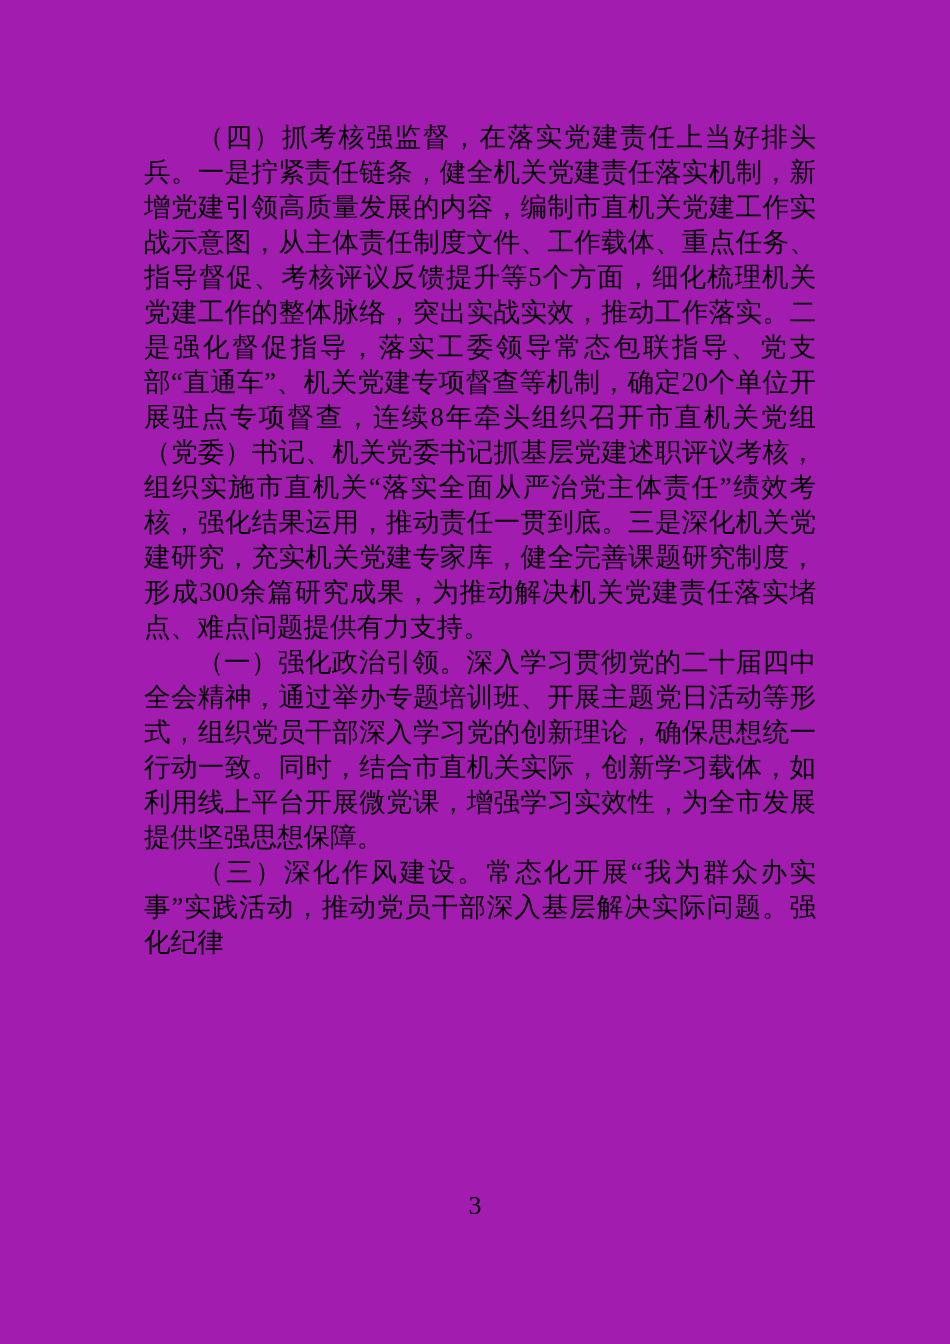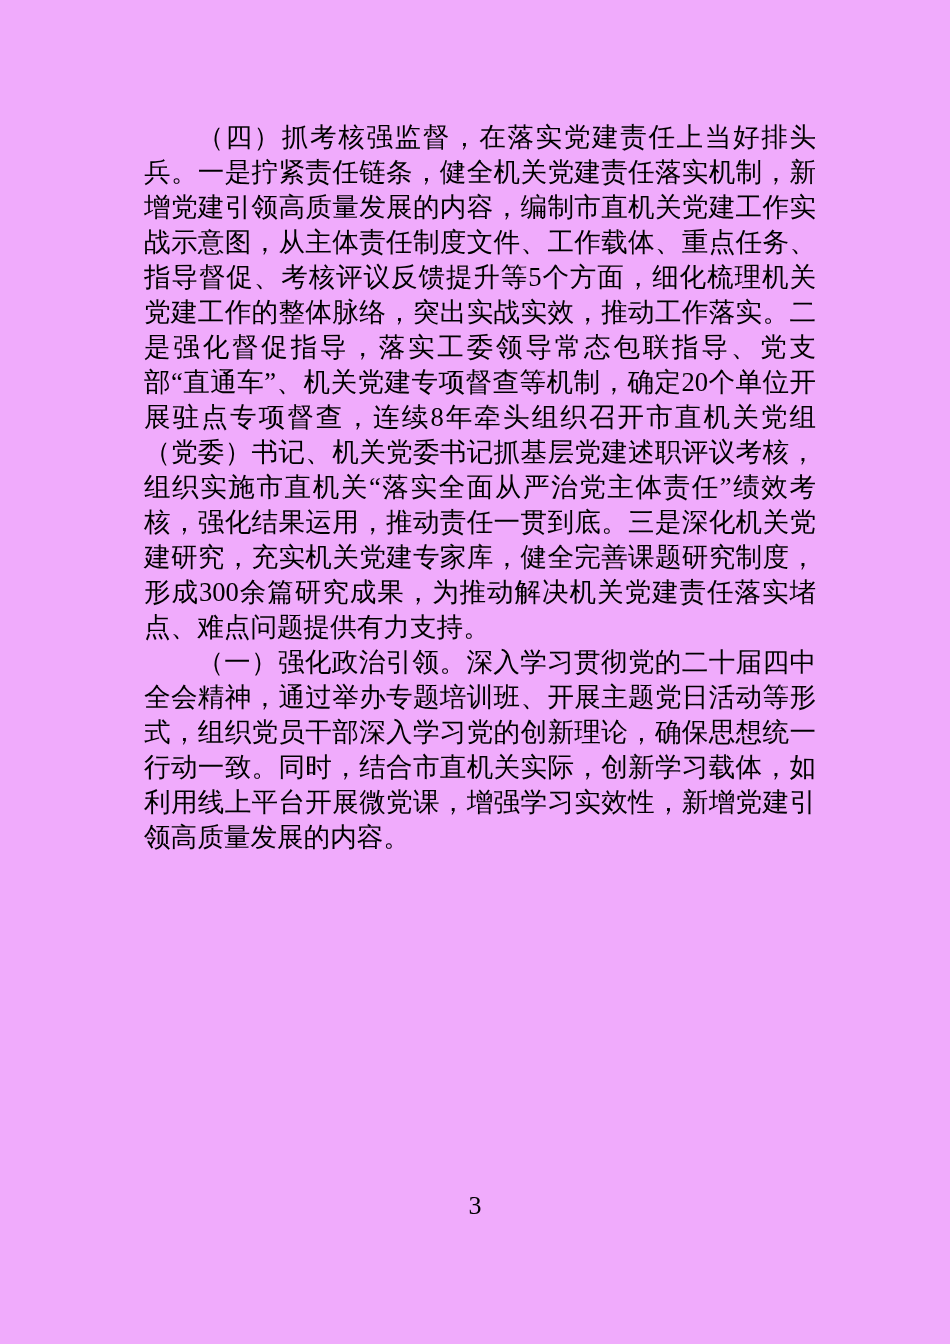--- a/index.html
+++ b/index.html
@@ -10,21 +10,21 @@
     width: 950px;
     height: 1344px;
     background: #ffffff;
     color: #000000;
     font-family: "Liberation Serif", "DejaVu Serif", serif;
   }
   .page {
     position: relative;
     width: 950px;
     height: 1344px;
-    background: #f0abfc;
+    background: #a21caf;
     overflow: hidden;
   }
   .content {
     position: absolute;
     left: 144px;
     top: 120px;
     width: 672px;
   }
   .para {
     margin: 0;
@@ -47,16 +47,17 @@
     font-size: 26px;
     line-height: 32px;
   }
 </style>
 </head>
 <body>
 
 <div class="page">
   <div class="content">
     <p class="para">（四）抓考核强监督，在落实党建责任上当好排头兵。一是拧紧责任链条，健全机关党建责任落实机制，新增党建引领高质量发展的内容，编制市直机关党建工作实战示意图，从主体责任制度文件、工作载体、重点任务、指导督促、考核评议反馈提升等5个方面，细化梳理机关党建工作的整体脉络，突出实战实效，推动工作落实。二是强化督促指导，落实工委领导常态包联指导、党支部“直通车”、机关党建专项督查等机制，确定20个单位开展驻点专项督查，连续8年牵头组织召开市直机关党组（党委）书记、机关党委书记抓基层党建述职评议考核，组织实施市直机关“落实全面从严治党主体责任”绩效考核，强化结果运用，推动责任一贯到底。三是深化机关党建研究，充实机关党建专家库，健全完善课题研究制度，形成300余篇研究成果，为推动解决机关党建责任落实堵点、难点问题提供有力支持。</p>
-    <p class="para">（一）强化政治引领。深入学习贯彻党的二十届四中全会精神，通过举办专题培训班、开展主题党日活动等形式，组织党员干部深入学习党的创新理论，确保思想统一行动一致。同时，结合市直机关实际，创新学习载体，如利用线上平台开展微党课，增强学习实效性，新增党建引领高质量发展的内容。</p>
+    <p class="para">（一）强化政治引领。深入学习贯彻党的二十届四中全会精神，通过举办专题培训班、开展主题党日活动等形式，组织党员干部深入学习党的创新理论，确保思想统一行动一致。同时，结合市直机关实际，创新学习载体，如利用线上平台开展微党课，增强学习实效性，为全市发展提供坚强思想保障。</p>
+    <p class="para">（三）深化作风建设。常态化开展“我为群众办实事”实践活动，推动党员干部深入基层解决实际问题。强化纪律</p>
   </div>
   <div class="page-number">3</div>
 </div>
 
 </body></html>

